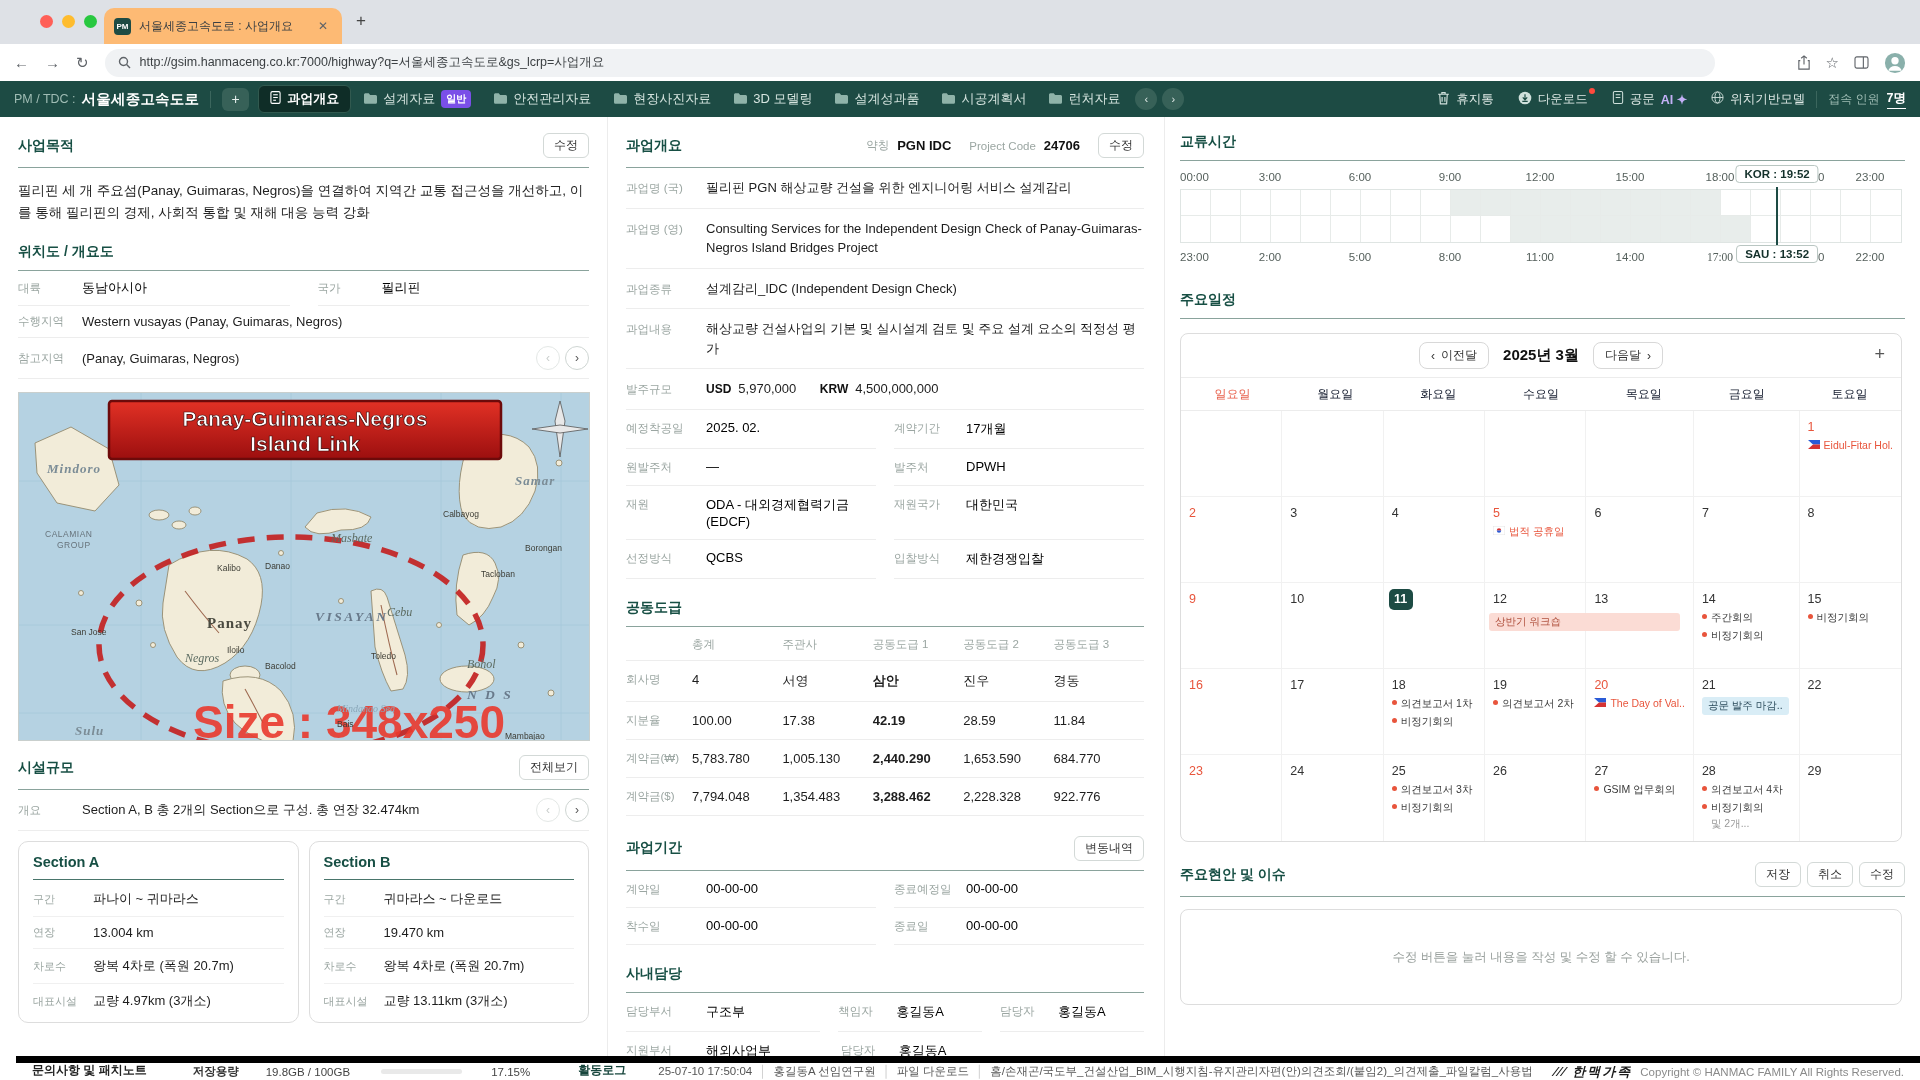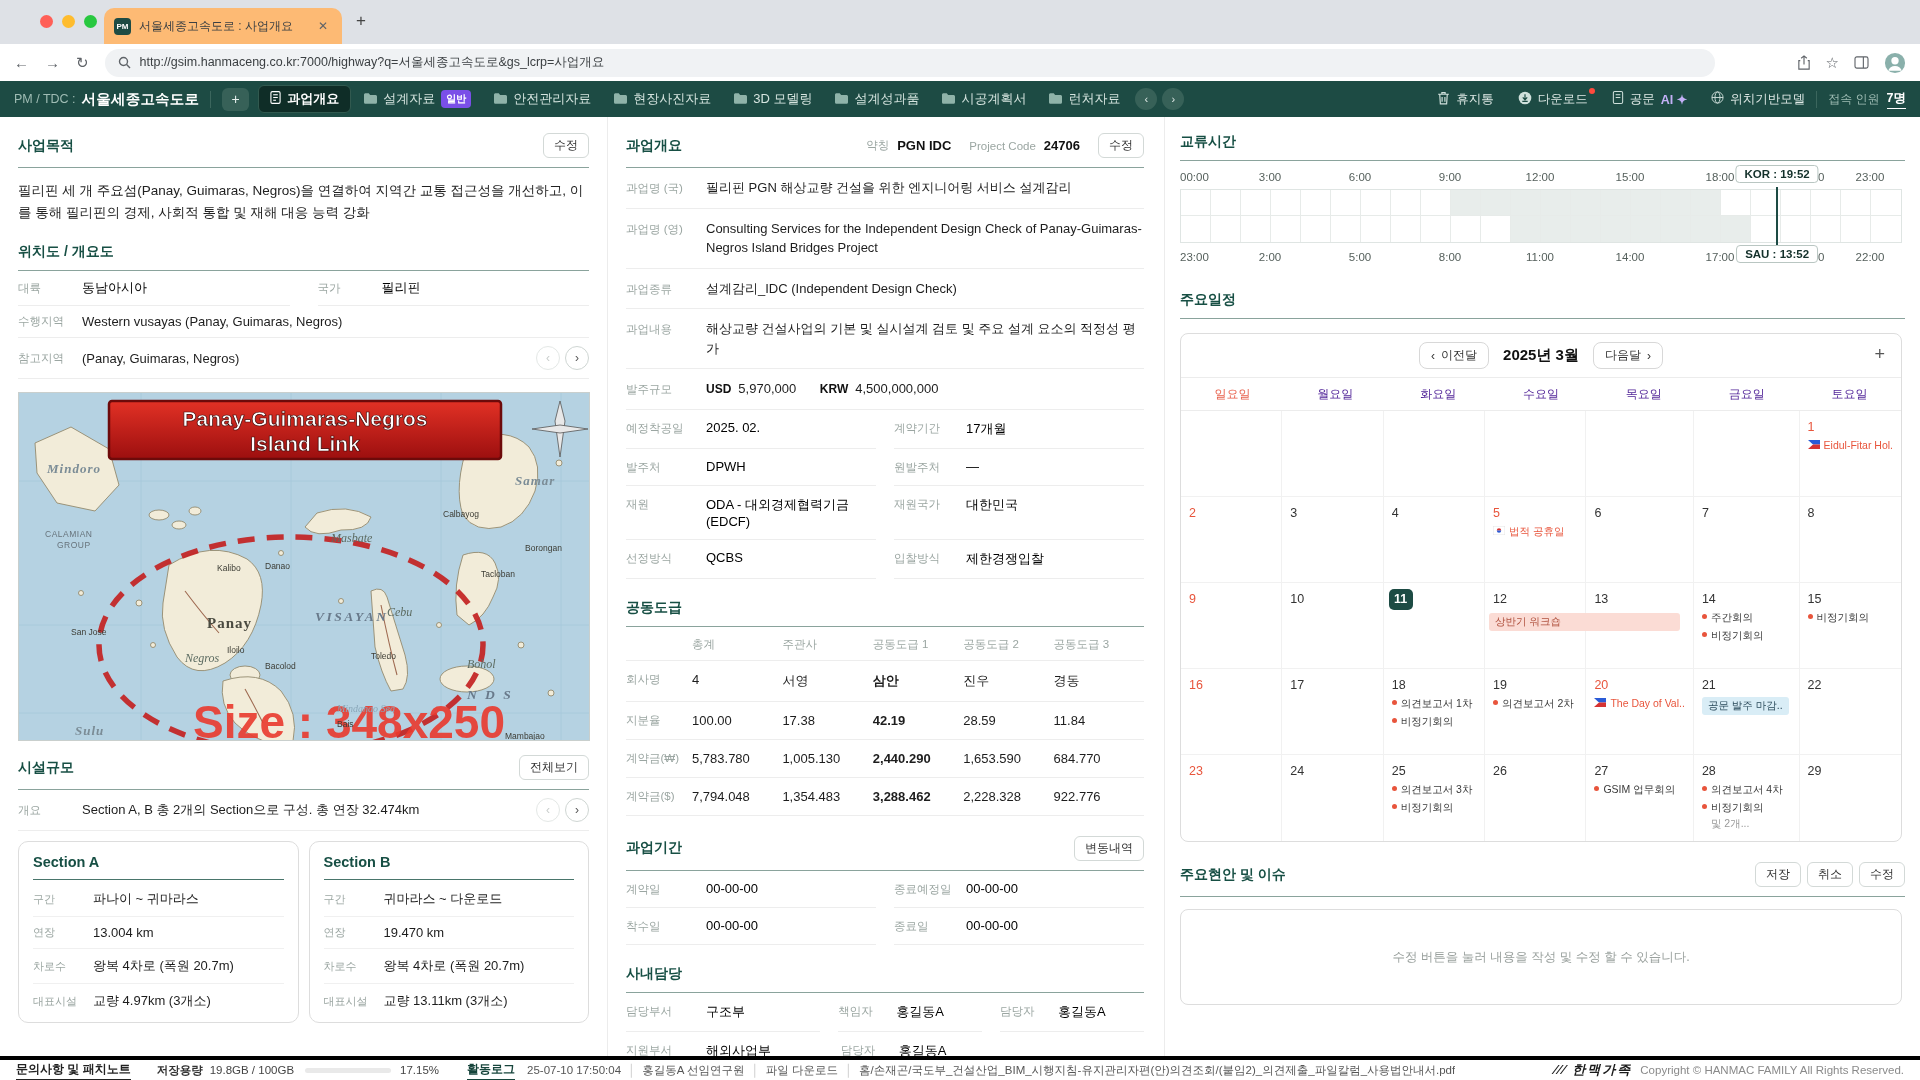--- a/index.html
+++ b/index.html
@@ -130,21 +130,21 @@
   .tz-bot { margin-top:6px; }
 
   .cal { width:722px; border:1px solid #ddd; border-radius:8px; margin-top:14px; overflow:hidden; }
   .cal-head { position:relative; height:44px; display:flex; align-items:center; justify-content:center;
     gap:14px; border-bottom:1px solid #ececec; }
   .cal-month { font-size:15px; font-weight:700; color:#111; }
   .cal-pill { border:1px solid #d8d8d8; border-radius:8px; background:#fff; padding:4px 11px;
     font-size:12px; color:#333; display:flex; gap:6px; align-items:center;}
   .cal-add { position:absolute; right:16px; top:10px; font-size:18px; color:#555; }
   .cal-week { display:grid; grid-template-columns:repeat(7,1fr); height:33px; border-bottom:1px solid #ececec; }
-  .cal-week div { display:flex; align-items:center; justify-content:center; font-size:12px; color:#4c1d95; }
+  .cal-week div { display:flex; align-items:center; justify-content:center; font-size:12px; color:#0f172a; }
   .cal-week div:first-child { color:#e8604c; }
   .cal-grid { display:grid; grid-template-columns:repeat(7,1fr); grid-auto-rows:86px; }
   .cell { position:relative; border-right:1px solid #f1f1f1; border-bottom:1px solid #f1f1f1; padding:6px 8px; }
   .cell:nth-child(7n) { border-right:none; }
   .cell:nth-last-child(-n+7) { border-bottom:none; }
   .dnum { font-size:12.5px; color:#333; }
   .dnum.red { color:#e8553c; }
   .dnum.today { display:inline-flex; align-items:center; justify-content:center; width:24px; height:21px;
     background:#1d4b44; color:#fff; border-radius:5px; margin:-2px 0 0 -3px; font-weight:600;}
   .ev { display:flex; align-items:flex-start; gap:4px; margin-top:4px; font-size:10.5px; line-height:1.3;
@@ -156,22 +156,22 @@
   .banner.pink2 { position:absolute; left:4px; top:26px; width:calc(200% - 10px); background:#fbdcd5; color:#b0513e; z-index:1;}
   .evmore { font-size:10.5px; color:#999; margin:3px 0 0 9px; }
   .flag { flex:none; margin-top:1px; }
 
   .ihead { display:flex; align-items:center; gap:6px; margin-top:20px; padding-bottom:9px; border-bottom:1px solid #8aa39c;}
   .ihead h2 { font-size:14px; font-weight:700; color:#174f44; margin-right:auto;}
   .ibox { margin-top:12px; width:722px; height:96px; border:1px solid #ddd; border-radius:8px;
     display:flex; align-items:center; justify-content:center; font-size:12.5px; color:#9aa19e; }
 
   
-  .statusbar { position:absolute; left:0; right:0; bottom:0; height:24px; background:#fff;
-    border-top:4px solid #000000; display:flex; align-items:center; padding:0 16px; font-size:11.5px; color:#333;}
+  .statusbar { position:absolute; left:16px; right:0; bottom:0; height:24px; background:#fff;
+    border-top:7px solid #000000; display:flex; align-items:center; padding:0 16px; font-size:11.5px; color:#333;gap:20px;}
   .sb-link { font-weight:700; font-size:12px; color:#222; border-bottom:1.5px solid #222; padding-bottom:1px; white-space:nowrap;}
   .sb-lab { font-weight:700; margin-left:26px; margin-right:7px; white-space:nowrap;}
   .sb-val { color:#444; white-space:nowrap;}
   .pbar { width:86px; height:5px; background:#e9e9e9; border-radius:3px; margin:0 9px 0 11px; overflow:hidden;}
   .pfill { height:100%; background:#4a4f4d; border-radius:3px; }
   .sb-log { margin-left:28px; font-weight:700; font-size:12px; color:#17453c; border-bottom:1.5px solid #17453c; padding-bottom:1px; white-space:nowrap;}
   .sb-text { margin-left:12px; color:#555; white-space:nowrap; overflow:hidden;}
   .sb-sep { color:#c9c9c9; margin:0 7px; }
   .sb-right { margin-left:auto; display:flex; align-items:center; gap:8px; white-space:nowrap;}
   .sb-logo { font-weight:800; font-style:italic; font-size:13px; color:#1a1a1a; letter-spacing:2px;}
@@ -515,26 +515,26 @@
             <span class="lab">예정착공일</span>
             <span>2025. 02.</span>
           </div>
         <div>
             <span class="lab">계약기간</span>
             <span>17개월</span>
           </div>
       </div>
       <div class="mrow2">
         <div>
+            <span class="lab">원발주처</span>
+            <span>—</span>
+          </div>
+        <div>
             <span class="lab">발주처</span>
             <span>DPWH</span>
-          </div>
-        <div>
-            <span class="lab">원발주처</span>
-            <span>—</span>
           </div>
       </div>
       <div class="mrow2">
         <div>
             <span class="lab">재원</span>
             <span>ODA - 대외경제협력기금 (EDCF)</span>
           </div>
         <div>
             <span class="lab">재원국가</span>
             <span>대한민국</span>
@@ -711,21 +711,21 @@
               <div class="tz-cell"></div>
             </div>
           </div>
         <div class="tz-labels tz-bot" id="tzbot">
             <span class="first" style="left: 0px;">23:00</span>
             <span style="left: 90px;">2:00</span>
             <span style="left: 180px;">5:00</span>
             <span style="left: 270px;">8:00</span>
             <span style="left: 360px;">11:00</span>
             <span style="left: 450px;">14:00</span>
-            <span style="left: 540px;">17:00</span>
+            <span style="left: 540px; font-family: Liberation Serif, serif;">17:00</span>
             <span style="left: 630px;">20:00</span>
             <span style="left: 690px;">22:00</span>
           </div>
         <div class="tz-marker" id="tzmark" style="left: 596.1px;"></div>
         <div class="tz-badge kor" style="left: 597.1px;">KOR : 19:52</div>
         <div class="tz-badge sau" style="left: 597.1px;">SAU : 13:52</div>
       </div>
 
       <div class="shead" style="margin-top:16px;">
         <h2>주요일정</h2>

